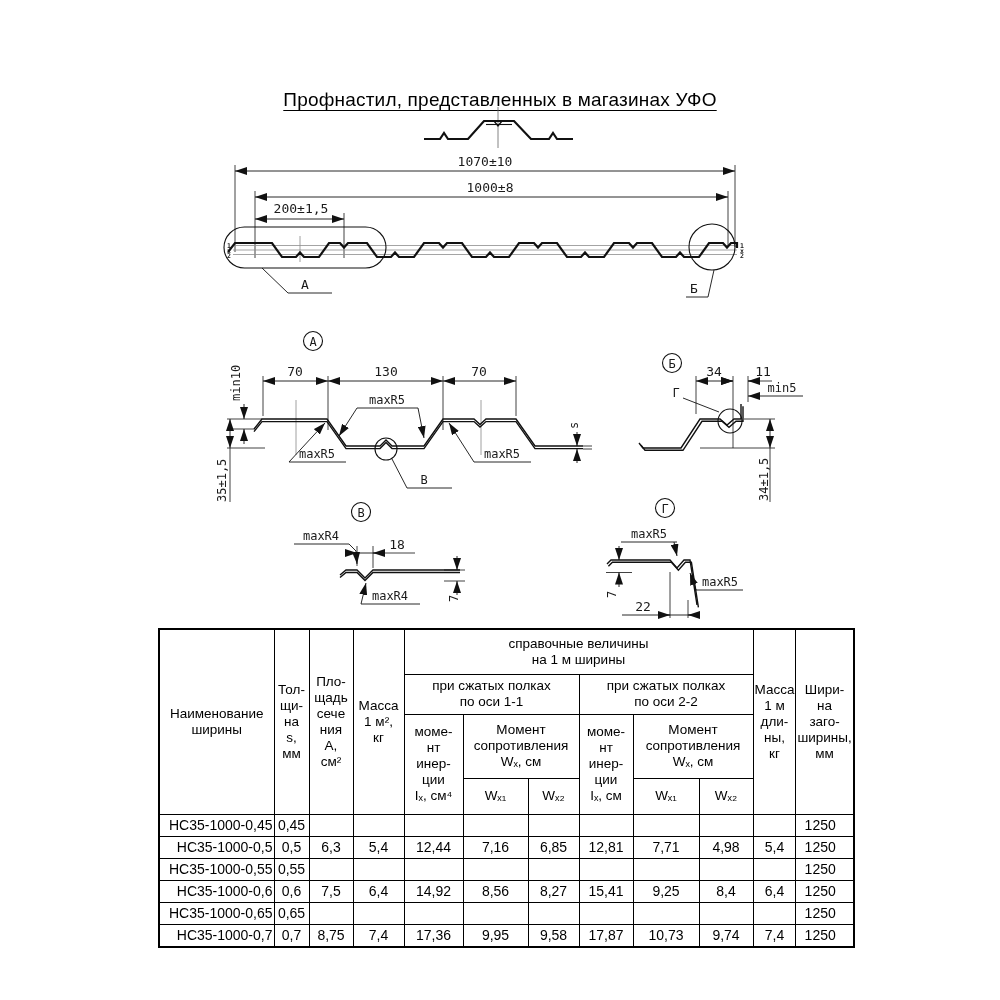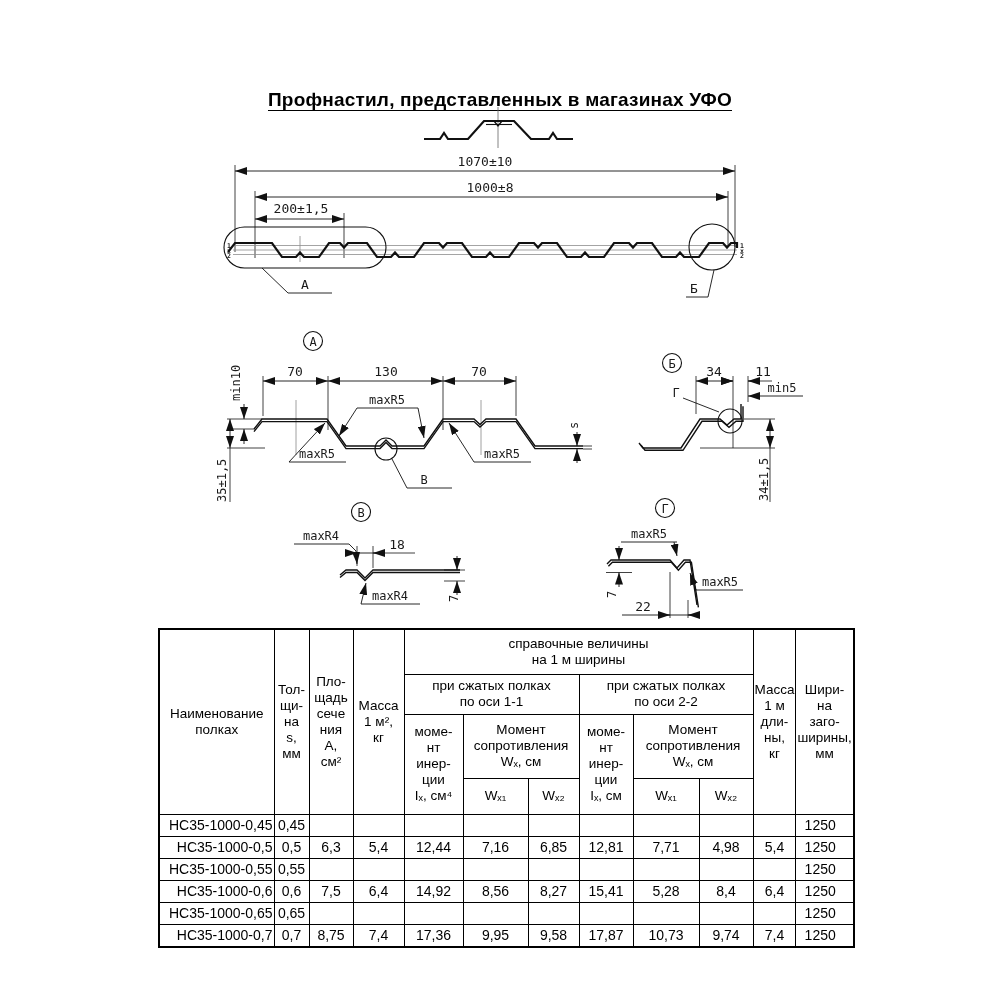--- a/index.html
+++ b/index.html
@@ -1,18 +1,18 @@
 <!DOCTYPE html>
 <html><head>
 <meta charset="utf-8">
 <style>
   html,body{margin:0;padding:0;background:#ffffff;}
   body{width:1000px;height:1000px;position:relative;font-family:"Liberation Sans",sans-serif;color:#000;}
   .page-title{position:absolute;top:76px;left:0;width:1000px;text-align:center;
-    font-size:19px;font-weight:bold;letter-spacing:.2px;}
+    font-size:19px;font-weight:normal;letter-spacing:.2px;}
   .page-title span{text-decoration:underline;text-underline-offset:4px;}
   #draw{position:absolute;top:0;left:0;}
   
   .dimtxt{font-family:"DejaVu Sans Mono",monospace;font-size:13px;fill:#1a1a1a;}
   .dimtxt2{font-family:"DejaVu Sans Mono",monospace;font-size:12px;fill:#1a1a1a;}
   .axlbl{font-family:"DejaVu Sans Mono",monospace;font-size:6.5px;font-weight:bold;fill:#1a1a1a;}
   .ctxt{font-family:"DejaVu Sans Mono",monospace;font-size:12px;fill:#1a1a1a;}
   
   .spec-table{position:absolute;left:158px;top:628px;border-collapse:collapse;table-layout:fixed;
     font-size:13.5px;line-height:1.18;}
@@ -262,21 +262,21 @@
       <col style="width:51px">
       <col style="width:54px">
     <col style="width:66px">
       <col style="width:54px">
       <col style="width:40px">
       <col style="width:50px">
   </colgroup>
   <tbody>
       <tr style="height:45px">
     <th rowspan="4" class="pre">Наименование
-полках</th>
+ширины</th>
     <th rowspan="4" class="pre">Тол-
 щи-
 на
 s,
 мм</th>
     <th rowspan="4" class="pre">Пло-
 щадь
 сече
 ния
 А,
@@ -371,21 +371,21 @@
   </tr>
   <tr>
     <td class="c-name">НС35-1000-0,6</td>
     <td>0,6</td>
     <td>7,5</td>
     <td>6,4</td>
     <td>14,92</td>
     <td>8,56</td>
     <td>8,27</td>
     <td>15,41</td>
-    <td>5,28</td>
+    <td>9,25</td>
     <td>8,4</td>
     <td>6,4</td>
     <td class="c-right">1250</td>
   </tr>
   <tr>
     <td class="c-name">НС35-1000-0,65</td>
     <td>0,65</td>
     <td></td>
     <td></td>
     <td></td>

